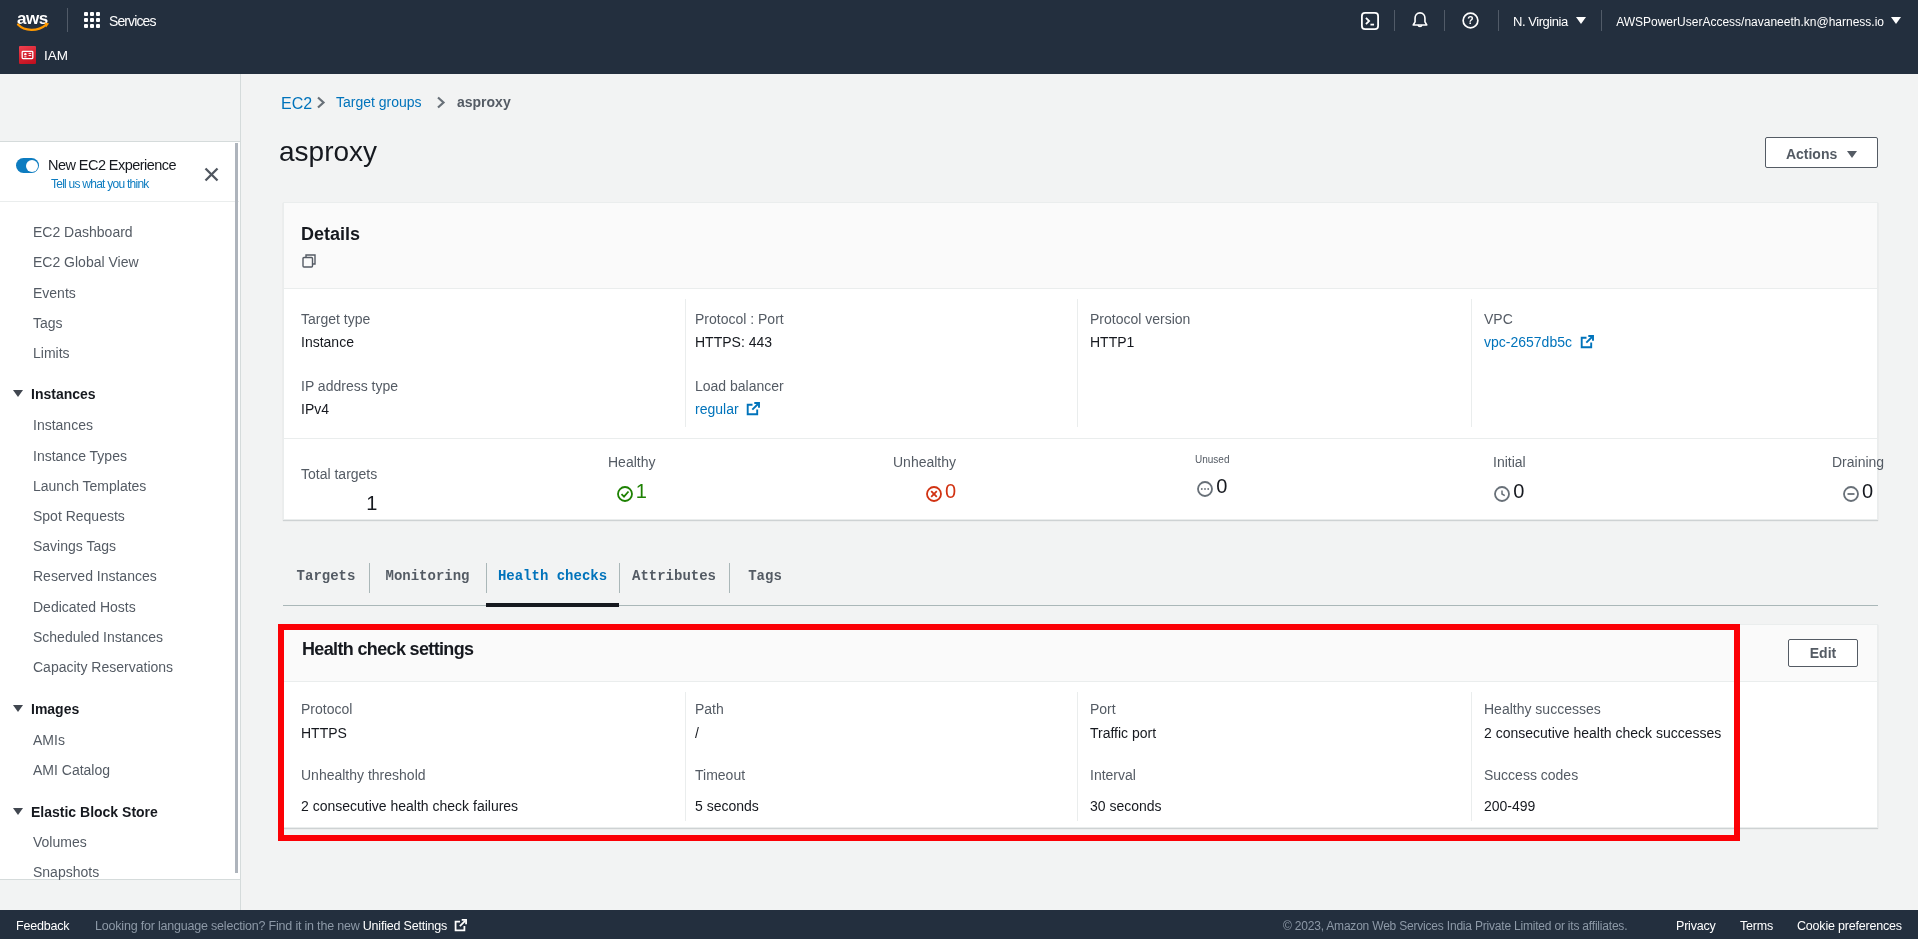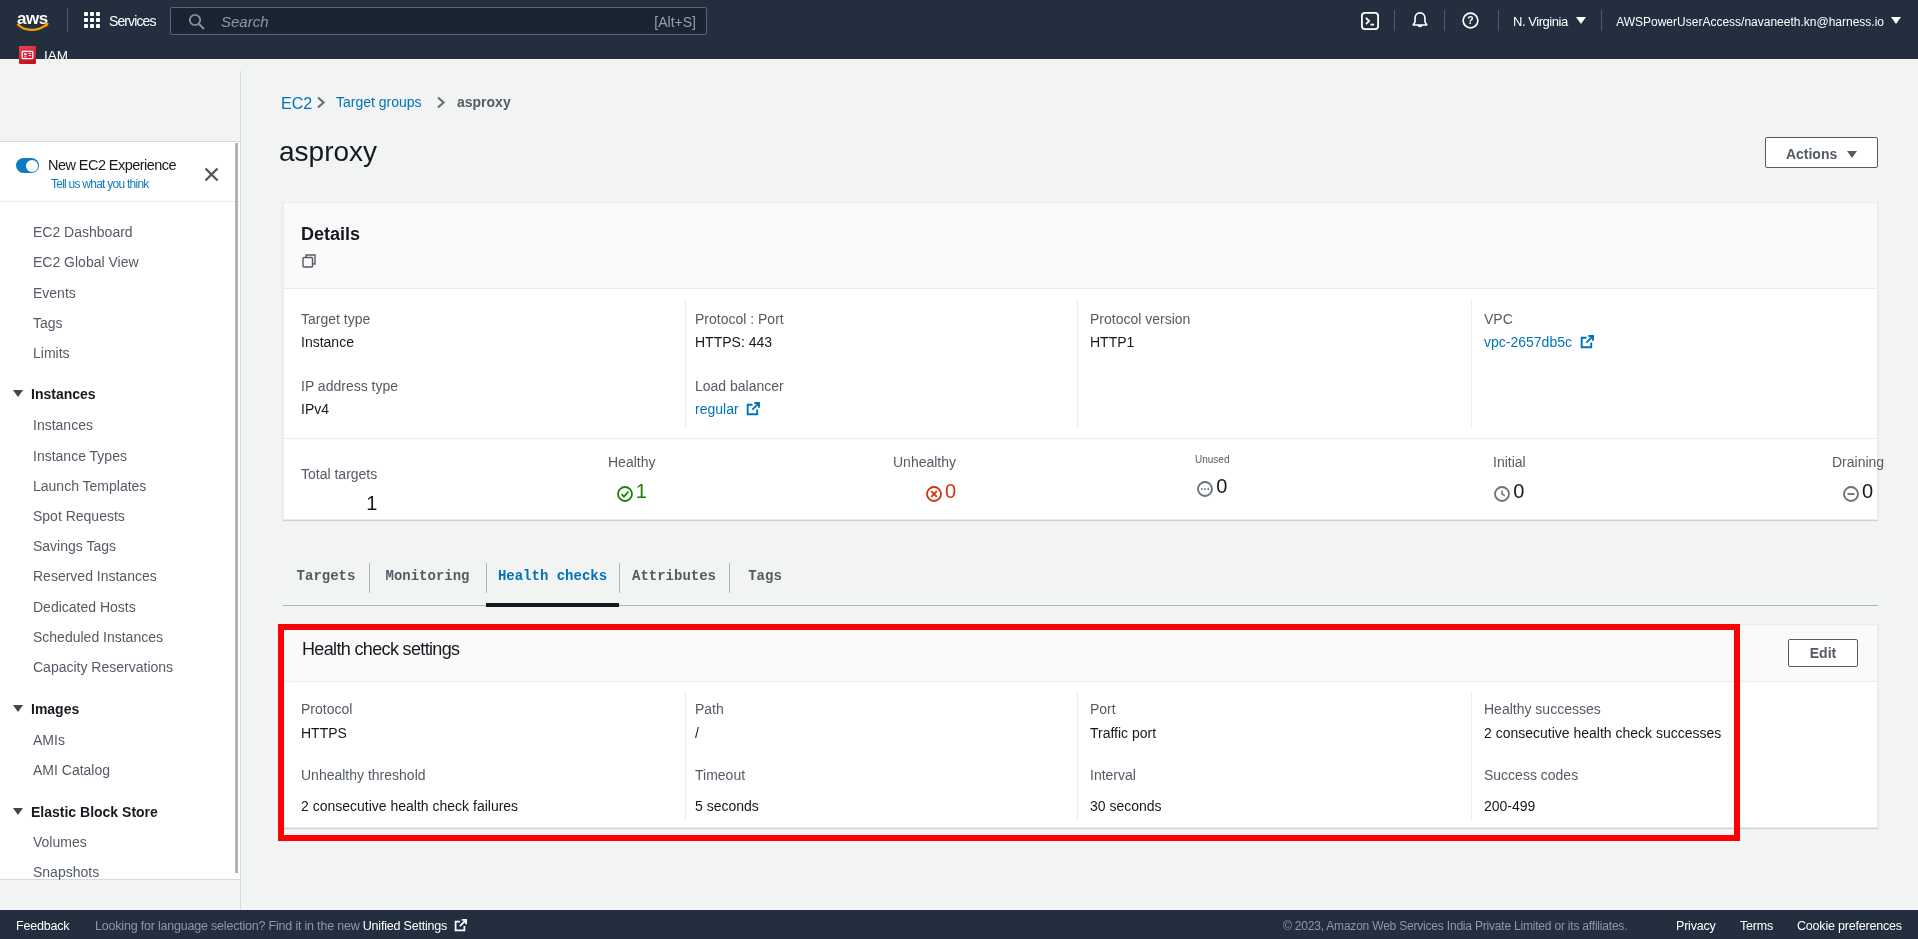--- a/index.html
+++ b/index.html
@@ -1,20 +1,20 @@
 <!DOCTYPE html>
 <html><head>
 <meta charset="utf-8">
 <style>
   * { margin:0; padding:0; box-sizing:border-box; }
   html,body { width:1918px; height:939px; overflow:hidden; }
   body { font-family:"Liberation Sans", sans-serif; background:#f2f3f3; position:relative; }
   .abs { position:absolute; }
   
-  #hdr { position:absolute; left:0; top:0; width:1918px; height:59px; background:#232f3e; z-index:30; }
+  #hdr { position:absolute; left:0; top:0; width:1918px; height:74px; background:#232f3e; z-index:30; }
   .hdiv { position:absolute; width:1px; background:#515b68; }
   .wtxt { color:#fff; font-size:14px; line-height:16px; }
   #searchbox { position:absolute; left:170px; top:7px; width:537px; height:28px; background:#1a2433; border:1px solid #5c6775; border-radius:2px; }
   #searchph { position:absolute; left:50px; top:5px; font-style:italic; font-size:15px; color:#8d99a5; }
   #alts { position:absolute; right:10px; top:6px; font-size:14px; color:#95a0ac; }
   .tri { display:inline-block; width:0; height:0; border-left:5.5px solid transparent; border-right:5.5px solid transparent; border-top:7px solid #fff; }
   
   #sidewhite { position:absolute; left:0; top:141px; width:240px; height:739px; background:#fff; border-top:1px solid #d5dbdb; border-bottom:1px solid #d5dbdb; z-index:5; }
   #sideborder { position:absolute; left:240px; top:71px; width:1px; height:841px; background:#d5dbdb; z-index:6; }
   #sidescroll { position:absolute; left:235px; top:143px; width:3px; height:730px; background:#aeb4bc; z-index:7; }
@@ -57,28 +57,20 @@
       <rect x="0" y="6" width="4" height="4" rx="1"></rect>
         <rect x="6" y="6" width="4" height="4" rx="1"></rect>
         <rect x="12" y="6" width="4" height="4" rx="1"></rect>
       <rect x="0" y="12" width="4" height="4" rx="1"></rect>
         <rect x="6" y="12" width="4" height="4" rx="1"></rect>
         <rect x="12" y="12" width="4" height="4" rx="1"></rect>
     </g>
   </svg>
   <div class="abs wtxt" style="left:109px;top:13px;letter-spacing:-0.9px">Services</div>
 
-  <div id="searchbox">
-    <svg class="abs" style="left:17px;top:5px" width="17" height="17" viewBox="0 0 17 17">
-      <circle cx="7" cy="7" r="5.2" stroke="#879596" stroke-width="1.8" fill="none"></circle>
-      <line x1="11" y1="11" x2="15.5" y2="15.5" stroke="#879596" stroke-width="1.8" stroke-linecap="round"></line>
-    </svg>
-    <span id="searchph">Search</span>
-    <span id="alts">[Alt+S]</span>
-  </div>
 
   <svg class="abs" style="left:1361px;top:12px" width="18" height="18" viewBox="0 0 20 20">
     <rect x="1" y="1" width="18" height="18" rx="3.5" stroke="#fff" stroke-width="2" fill="none"></rect>
     <path d="M5.5 6.5 L9 10 L5.5 13.5" stroke="#fff" stroke-width="2" fill="none"></path>
     <line x1="10.5" y1="14" x2="14.5" y2="14" stroke="#fff" stroke-width="2"></line>
   </svg>
   <div class="hdiv" style="left:1394px;top:10px;height:21px"></div>
 
   <svg class="abs" style="left:1411px;top:11px" width="18" height="19" viewBox="0 0 20 21">
     <path d="M10 2 C 6.5 2, 4.5 4.8, 4.5 8 L4.5 12 L2.5 15.5 L17.5 15.5 L15.5 12 L15.5 8 C 15.5 4.8, 13.5 2, 10 2 Z" stroke="#fff" stroke-width="1.8" fill="none" stroke-linejoin="round"></path>
@@ -264,21 +256,21 @@
 <div class="tab" style="left:729px;width:72px">Tags</div>
 <div class="tabsep" style="left:369px"></div>
 <div class="tabsep" style="left:486px"></div>
 <div class="tabsep" style="left:619px"></div>
 <div class="tabsep" style="left:729px"></div>
 <div class="abs" style="left:283px;top:605px;width:1595px;height:1px;background:#aab7b8"></div>
 <div class="abs" style="left:486px;top:603px;width:133px;height:4px;background:#16191f"></div>
 
 <div class="card" style="left:283px;top:624px;width:1595px;height:204px">
   <div class="cardhead" style="height:57px"></div>
-  <div class="abs" style="left:18px;top:14px;font-size:18px;font-weight:normal;color:#16191f;letter-spacing:-0.65px">Health check settings</div>
+  <div class="abs" style="left:18px;top:14px;font-size:18px;font-weight:bold;color:#16191f;letter-spacing:-0.65px">Health check settings</div>
 
   <div class="vdiv" style="left:401px;top:67px;height:129px"></div>
   <div class="vdiv" style="left:793px;top:67px;height:129px"></div>
   <div class="vdiv" style="left:1187px;top:67px;height:129px"></div>
 
   <div class="lbl" style="left:17px;top:75px">Protocol</div>
   <div class="val" style="left:17px;top:99px">HTTPS</div>
   <div class="lbl" style="left:411px;top:75px">Path</div>
   <div class="val" style="left:411px;top:99px">/</div>
   <div class="lbl" style="left:806px;top:75px">Port</div>

